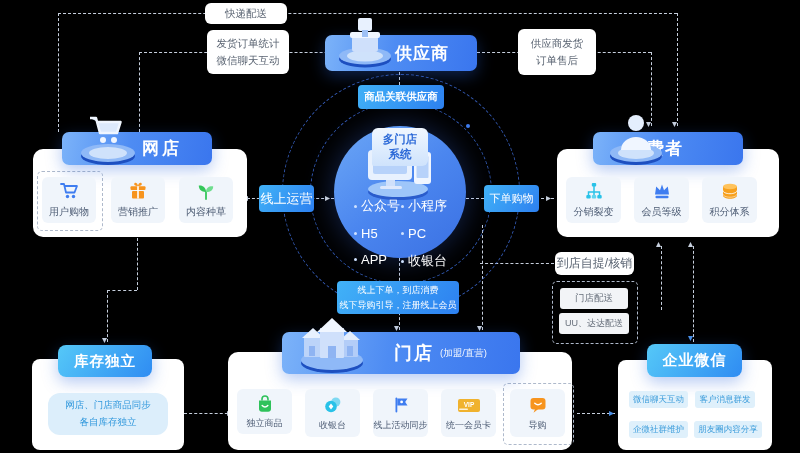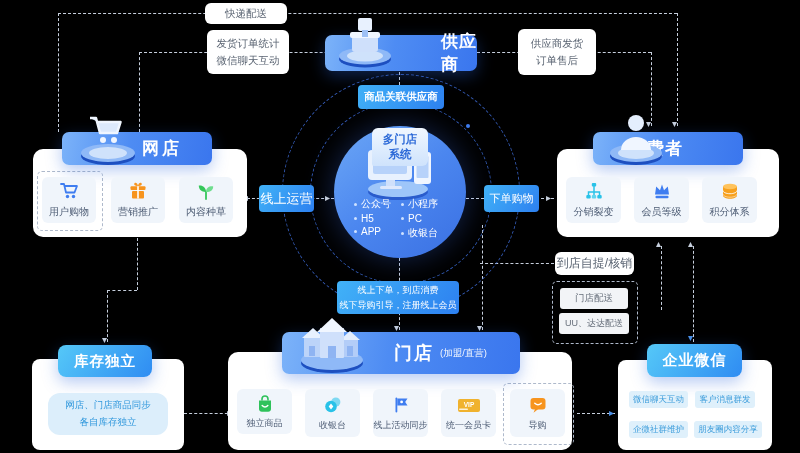--- a/index.html
+++ b/index.html
@@ -34,21 +34,21 @@
         display:flex;flex-direction:column;align-items:center;justify-content:center;line-height:1.75;z-index:4;}
   .wecom-box{position:absolute;background:#dff0fb;border-radius:3px;color:#3b9cdb;font-size:8.5px;
         display:flex;align-items:center;justify-content:center;z-index:4;}
   .circle-main{position:absolute;left:334px;top:126px;width:132px;height:132px;border-radius:50%;
         background:linear-gradient(140deg,#6ca7f6 0%,#4b86ef 50%,#3a70e3 100%);z-index:2;
         box-shadow:0 0 30px rgba(60,110,230,.35);}
   .tag{position:absolute;left:372px;top:128px;width:56px;height:38px;z-index:5;
         background:linear-gradient(180deg,#f0f7ff 0%,#cfe3fc 100%);border-radius:6px 6px 6px 2px;
         color:#2e6bd8;font-weight:bold;font-size:11.5px;line-height:1.3;display:flex;
         flex-direction:column;align-items:center;justify-content:center;}
-  .chan{position:absolute;display:flex;flex-direction:column;gap:2px;color:#fff;font-size:10px;z-index:5;}
+  .chan{position:absolute;display:flex;flex-direction:column;gap:11px;color:#fff;font-size:13px;z-index:5;}
   .chan .row{display:flex;align-items:center;gap:4px;}
   .chan .d{width:3px;height:3px;border-radius:50%;background:#cfe2ff;}
   .icon3d{position:absolute;z-index:5;}
 </style>
 </head>
 <body>
 
 <div id="stage">
 
   <div class="hl" style="left:58px;top:13px;width:619px;"></div>
@@ -150,21 +150,21 @@
   </div>
   <div class="wbox" style="left:207px;top:30px;width:82px;height:44px;">
     <span>发货订单统计</span>
     <span>微信聊天互动</span>
   </div>
   <div class="wbox" style="left:518px;top:29px;width:78px;height:46px;">
     <span>供应商发货</span>
     <span>订单售后</span>
   </div>
 
-  <div class="banner" style="left:325px;top:35px;width:152px;height:36px;padding-left:116px;box-sizing:border-box;">
+  <div class="banner" style="left:325px;top:35px;width:152px;height:36px;padding-left:70px;box-sizing:border-box;">
     <span style="font-size:17px;letter-spacing:1px;">供应商</span>
   </div>
   <svg class="icon3d" style="left:334px;top:12px;" width="62" height="56" viewBox="0 0 62 56">
     <ellipse cx="31" cy="47" rx="26" ry="8.5" fill="#1d4fc0"></ellipse>
     <ellipse cx="31" cy="44" rx="26" ry="8.5" fill="#8fb9f7"></ellipse>
     <ellipse cx="31" cy="44" rx="18" ry="5.5" fill="#cfe2fb"></ellipse>
     <rect x="18" y="24" width="26" height="16" rx="3" fill="#cfe0fb"></rect>
     <rect x="16" y="20" width="30" height="6" rx="2" fill="#f0f6ff"></rect>
     <rect x="24" y="6" width="14" height="13" rx="2" fill="#e8f1fe"></rect>
     <rect x="28" y="18" width="6" height="7" fill="#9dc0f5"></rect>

